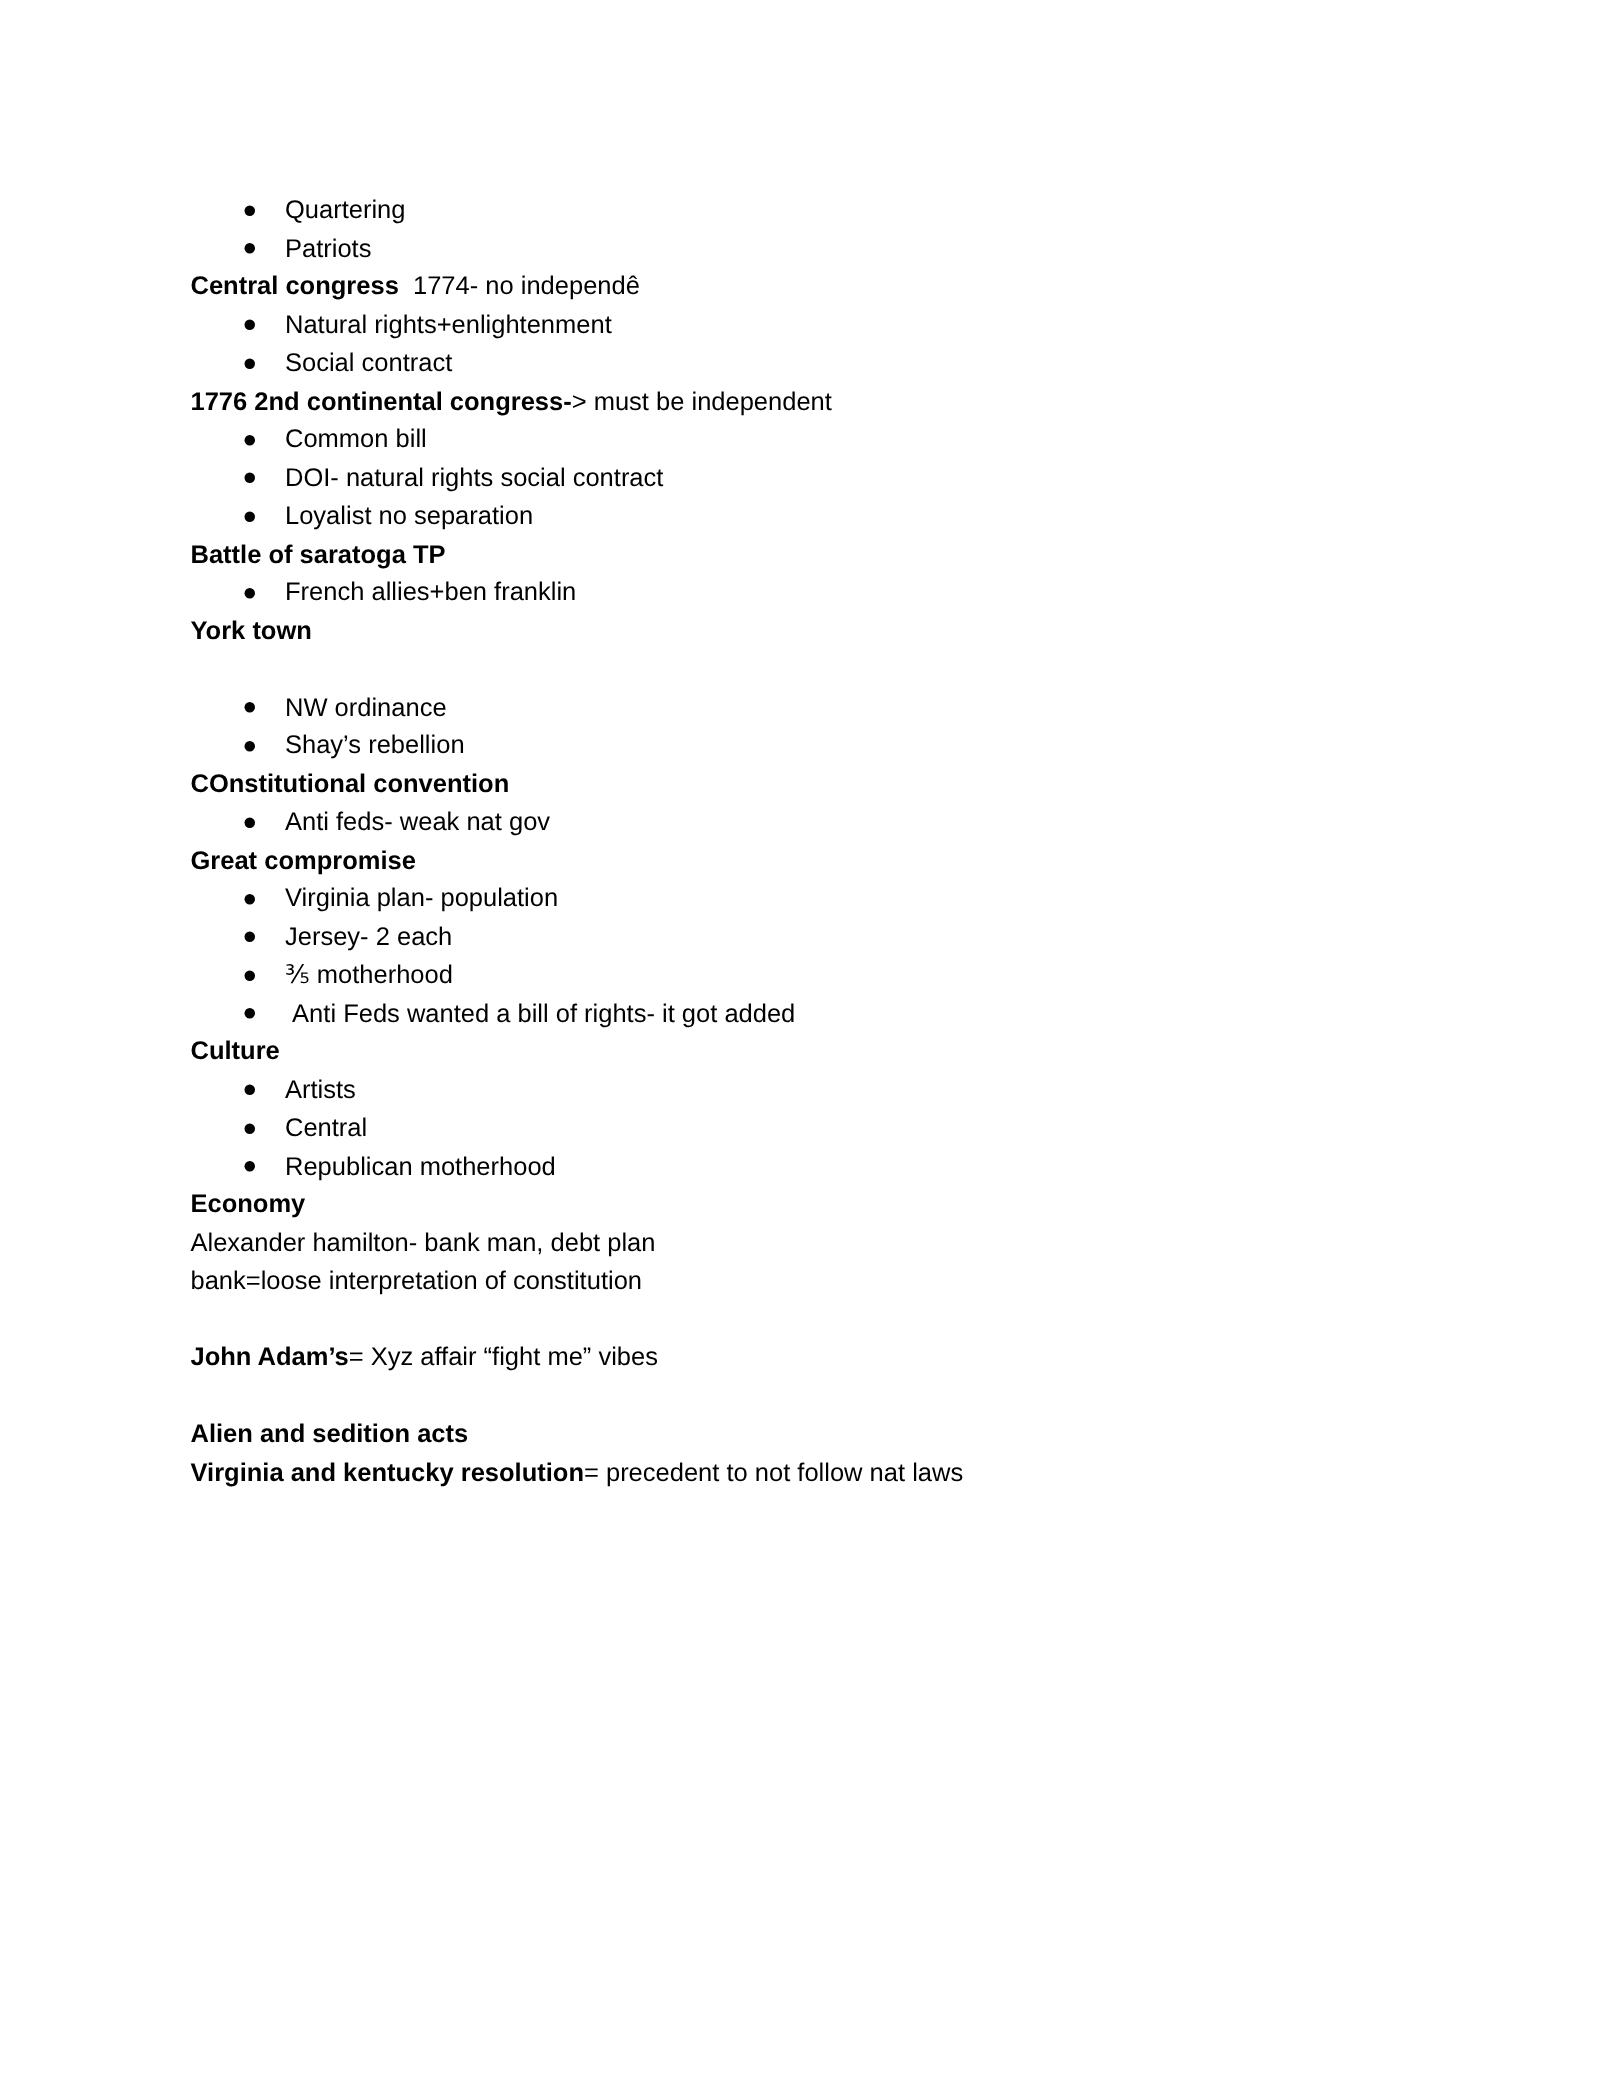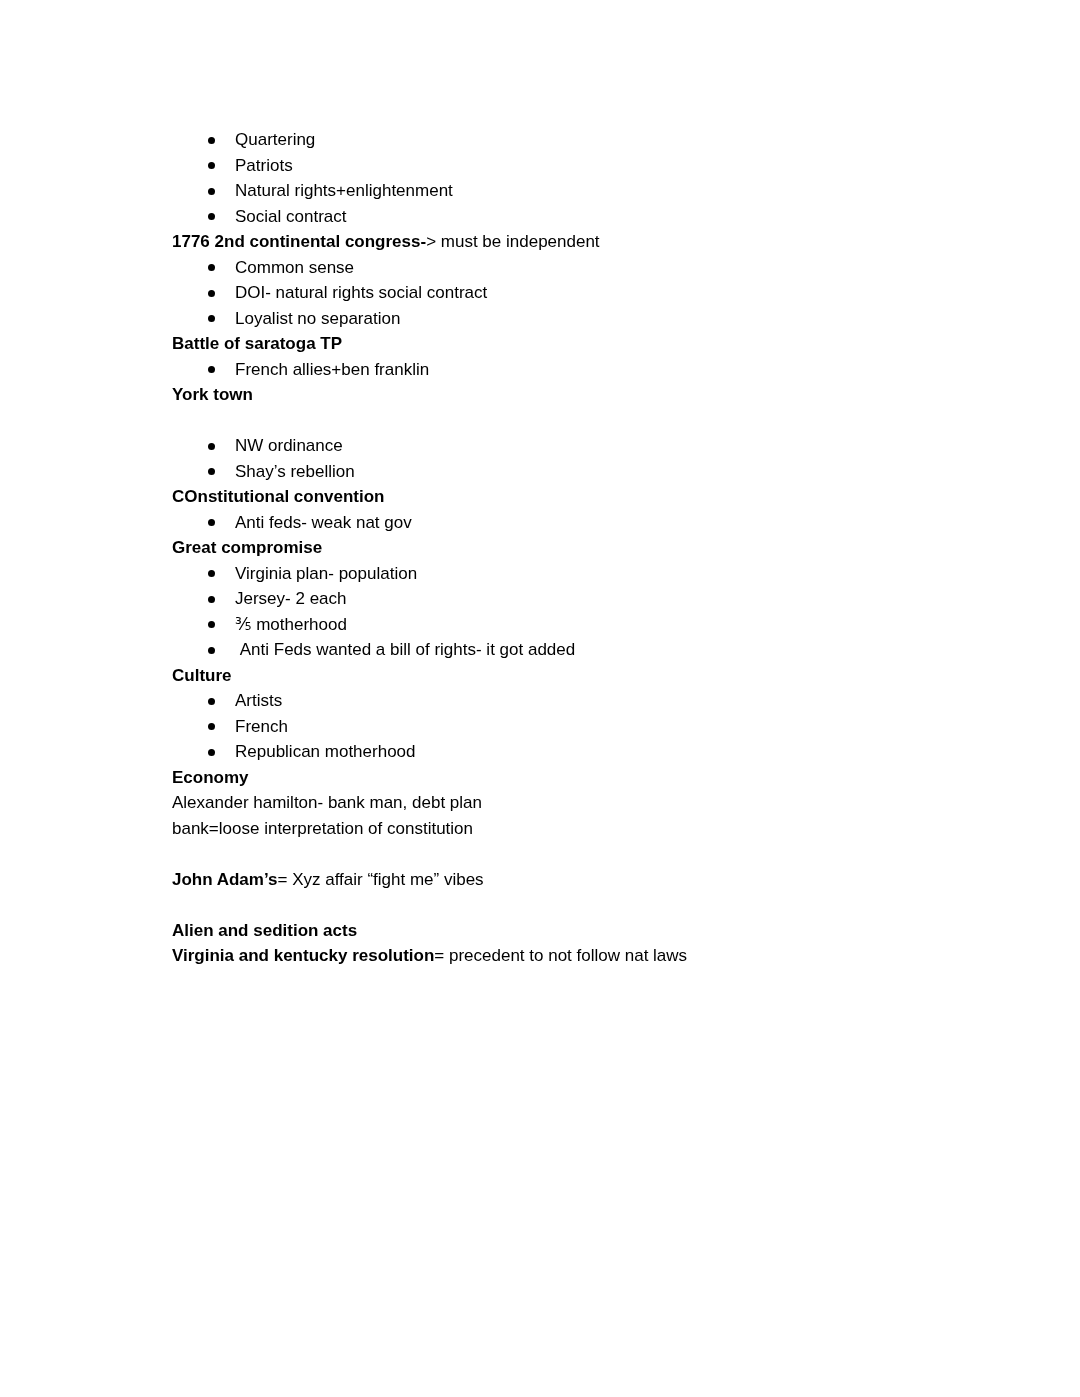--- a/index.html
+++ b/index.html
@@ -14,21 +14,20 @@
     overflow: hidden;
   }
   .page {
     position: relative;
     width: 1080px;
     height: 1397px;
     background: #ffffff;
   }
   .doc {
     padding-top: 127px;
-    margin-left: 45px;
   }
   .line {
     position: relative;
     font-size: 17px;
     line-height: 25.5px;
     color: #000000;
     padding-left: 127px;
     white-space: pre-wrap;
   }
   .line.bullet {
@@ -50,42 +49,43 @@
     font-weight: 700;
   }
 </style>
 </head>
 <body>
 
 <div class="page">
   <div class="doc" id="doc">
       <div class="line bullet"><span class="dot"></span><span class="seg">Quartering</span></div>
       <div class="line bullet"><span class="dot"></span><span class="seg">Patriots</span></div>
+      <div class="line text"><span class="seg bold">Central congress</span><span class="seg">  1774- no independê</span></div>
       <div class="line bullet"><span class="dot"></span><span class="seg">Natural rights+enlightenment</span></div>
       <div class="line bullet"><span class="dot"></span><span class="seg">Social contract</span></div>
       <div class="line text"><span class="seg bold">1776 2nd continental congress-</span><span class="seg">&gt; must be independent</span></div>
-      <div class="line bullet"><span class="dot"></span><span class="seg">Common sense</span></div>
+      <div class="line bullet"><span class="dot"></span><span class="seg">Common bill</span></div>
       <div class="line bullet"><span class="dot"></span><span class="seg">DOI- natural rights social contract</span></div>
       <div class="line bullet"><span class="dot"></span><span class="seg">Loyalist no separation</span></div>
       <div class="line text"><span class="seg bold">Battle of saratoga TP</span></div>
       <div class="line bullet"><span class="dot"></span><span class="seg">French allies+ben franklin</span></div>
       <div class="line text"><span class="seg bold">York town</span></div>
       <div class="line blank"></div>
       <div class="line bullet"><span class="dot"></span><span class="seg">NW ordinance</span></div>
       <div class="line bullet"><span class="dot"></span><span class="seg">Shay’s rebellion</span></div>
       <div class="line text"><span class="seg bold">COnstitutional convention</span></div>
       <div class="line bullet"><span class="dot"></span><span class="seg">Anti feds- weak nat gov</span></div>
       <div class="line text"><span class="seg bold">Great compromise</span></div>
       <div class="line bullet"><span class="dot"></span><span class="seg">Virginia plan- population</span></div>
       <div class="line bullet"><span class="dot"></span><span class="seg">Jersey- 2 each</span></div>
       <div class="line bullet"><span class="dot"></span><span class="seg">⅗ motherhood</span></div>
       <div class="line bullet"><span class="dot"></span><span class="seg"> Anti Feds wanted a bill of rights- it got added</span></div>
       <div class="line text"><span class="seg bold">Culture</span></div>
       <div class="line bullet"><span class="dot"></span><span class="seg">Artists</span></div>
-      <div class="line bullet"><span class="dot"></span><span class="seg">French</span></div>
+      <div class="line bullet"><span class="dot"></span><span class="seg">Central</span></div>
       <div class="line bullet"><span class="dot"></span><span class="seg">Republican motherhood</span></div>
       <div class="line text"><span class="seg bold">Economy</span></div>
       <div class="line text"><span class="seg">Alexander hamilton- bank man, debt plan</span></div>
       <div class="line text"><span class="seg">bank=loose interpretation of constitution</span></div>
       <div class="line blank"></div>
       <div class="line text"><span class="seg bold">John Adam’s</span><span class="seg">= Xyz affair “fight me” vibes</span></div>
       <div class="line blank"></div>
       <div class="line text"><span class="seg bold">Alien and sedition acts</span></div>
       <div class="line text"><span class="seg bold">Virginia and kentucky resolution</span><span class="seg">= precedent to not follow nat laws</span></div>
     </div>

